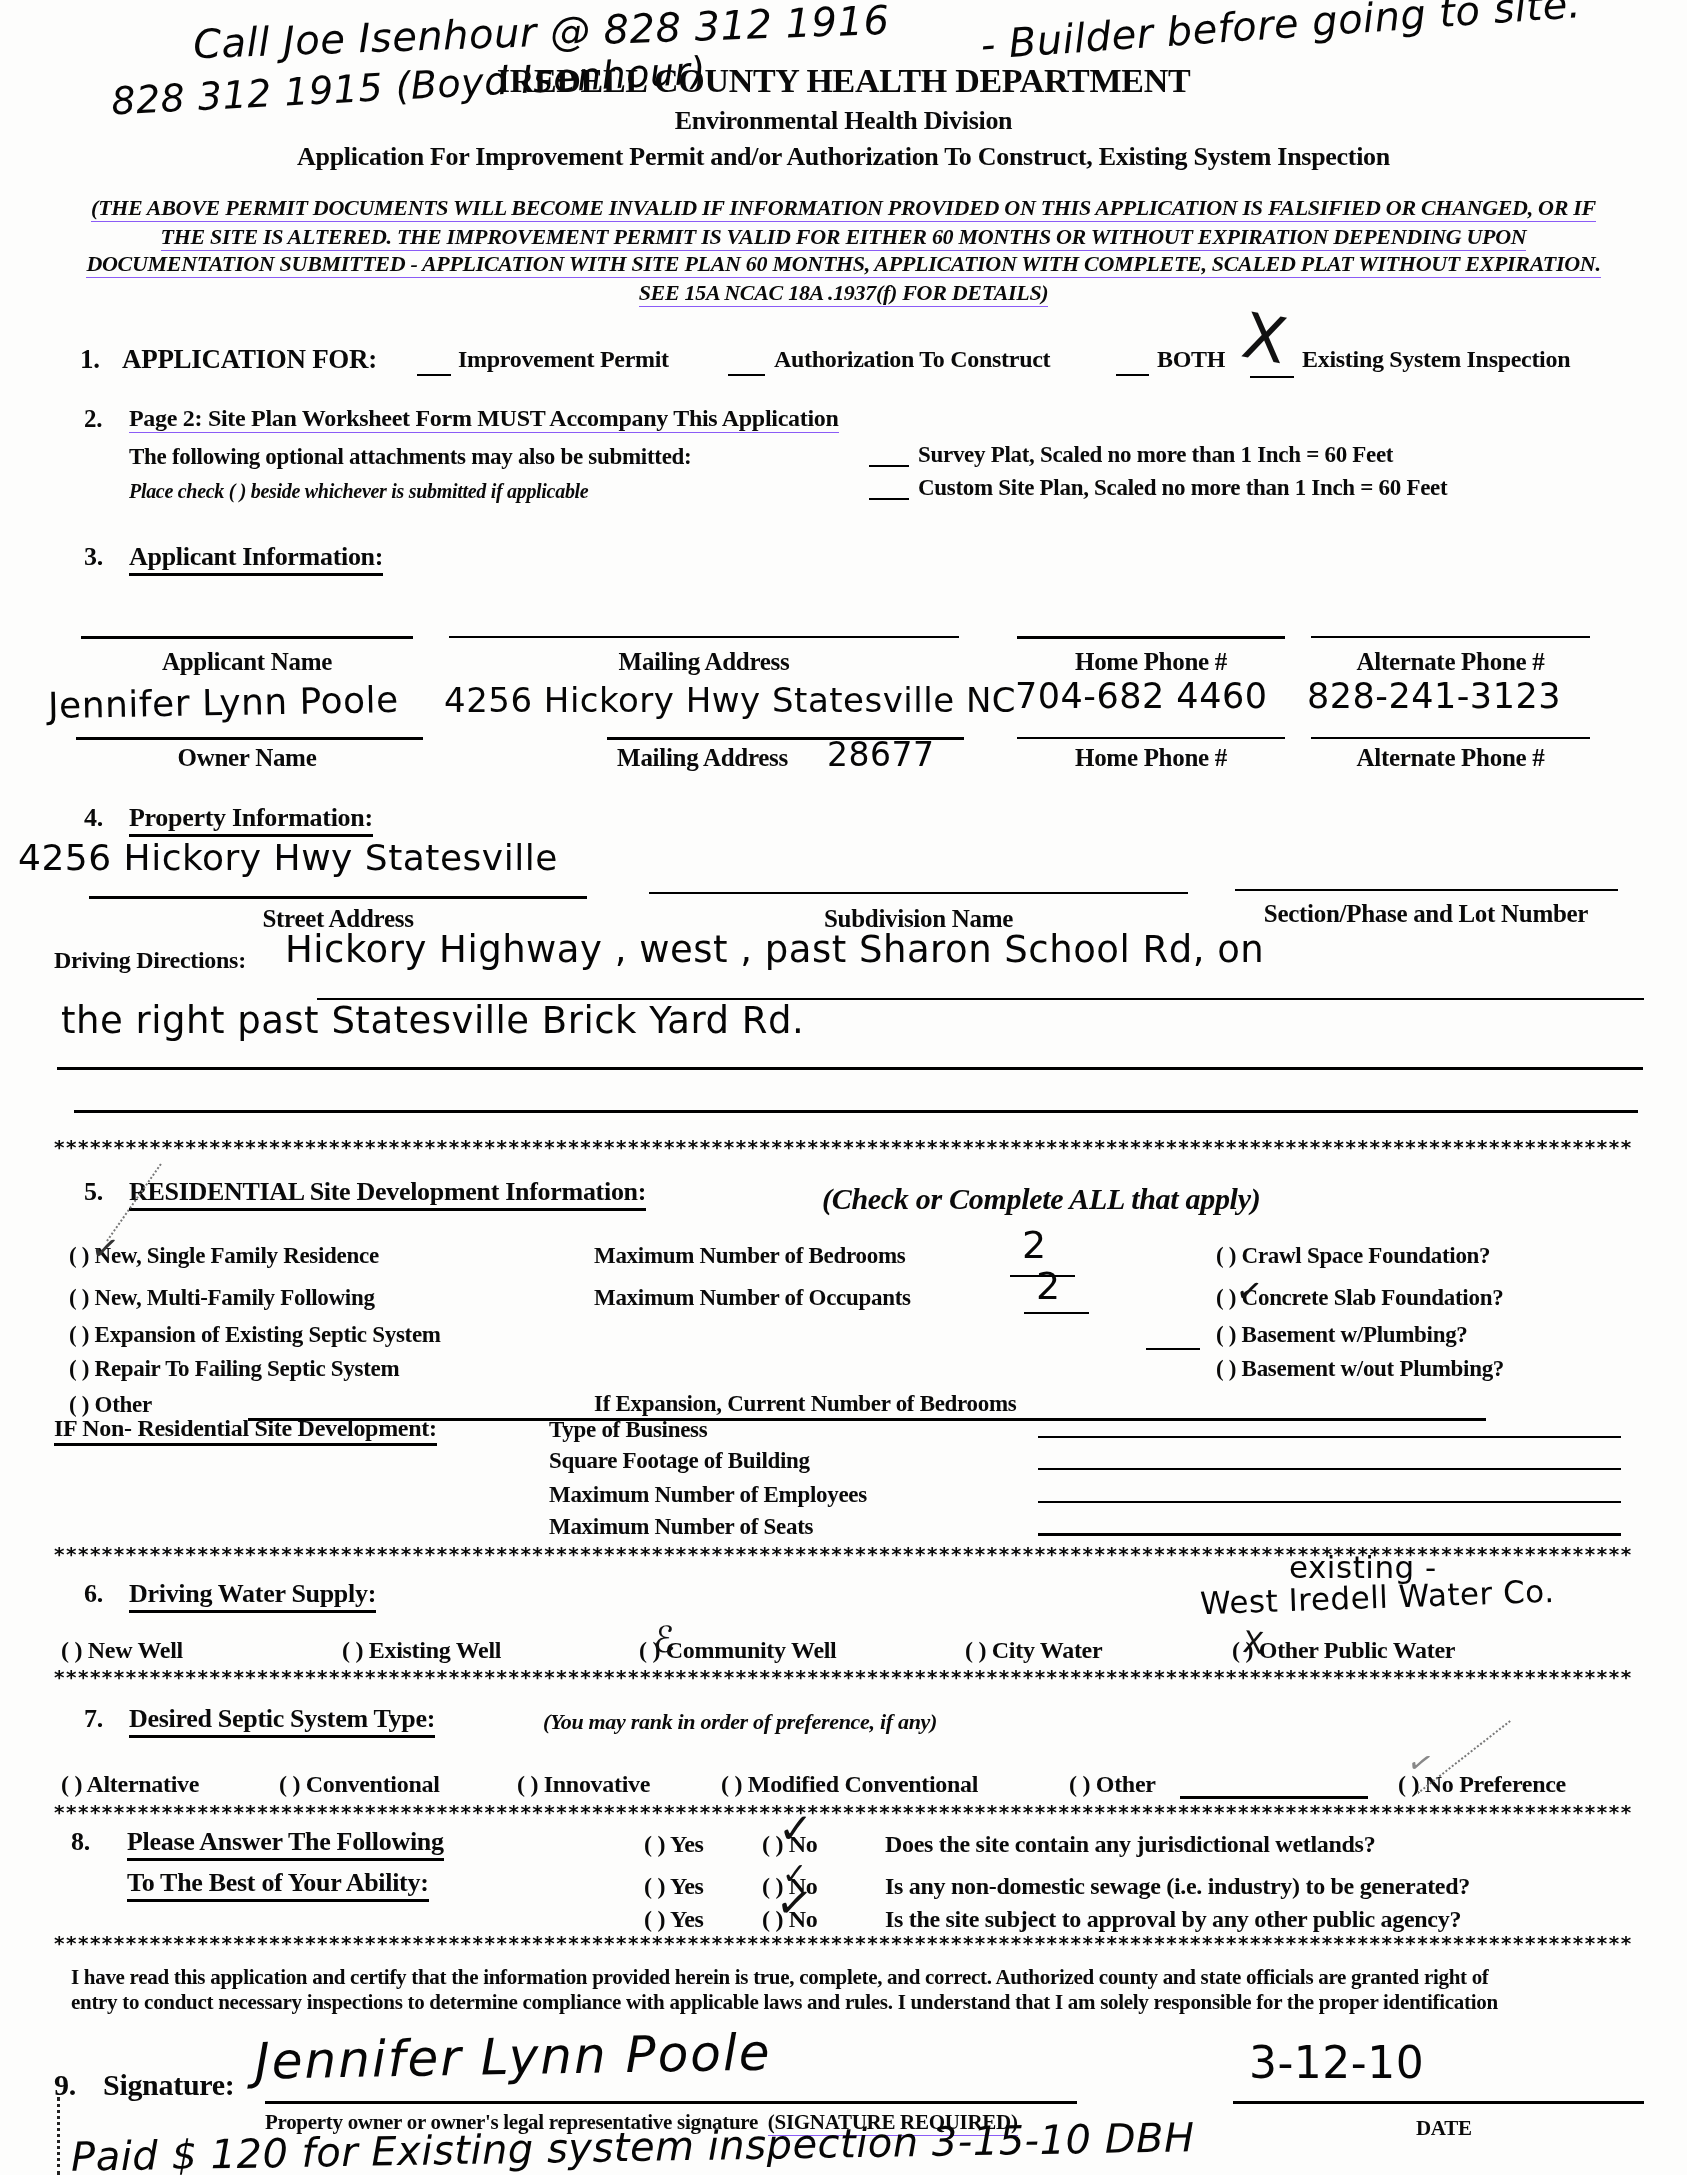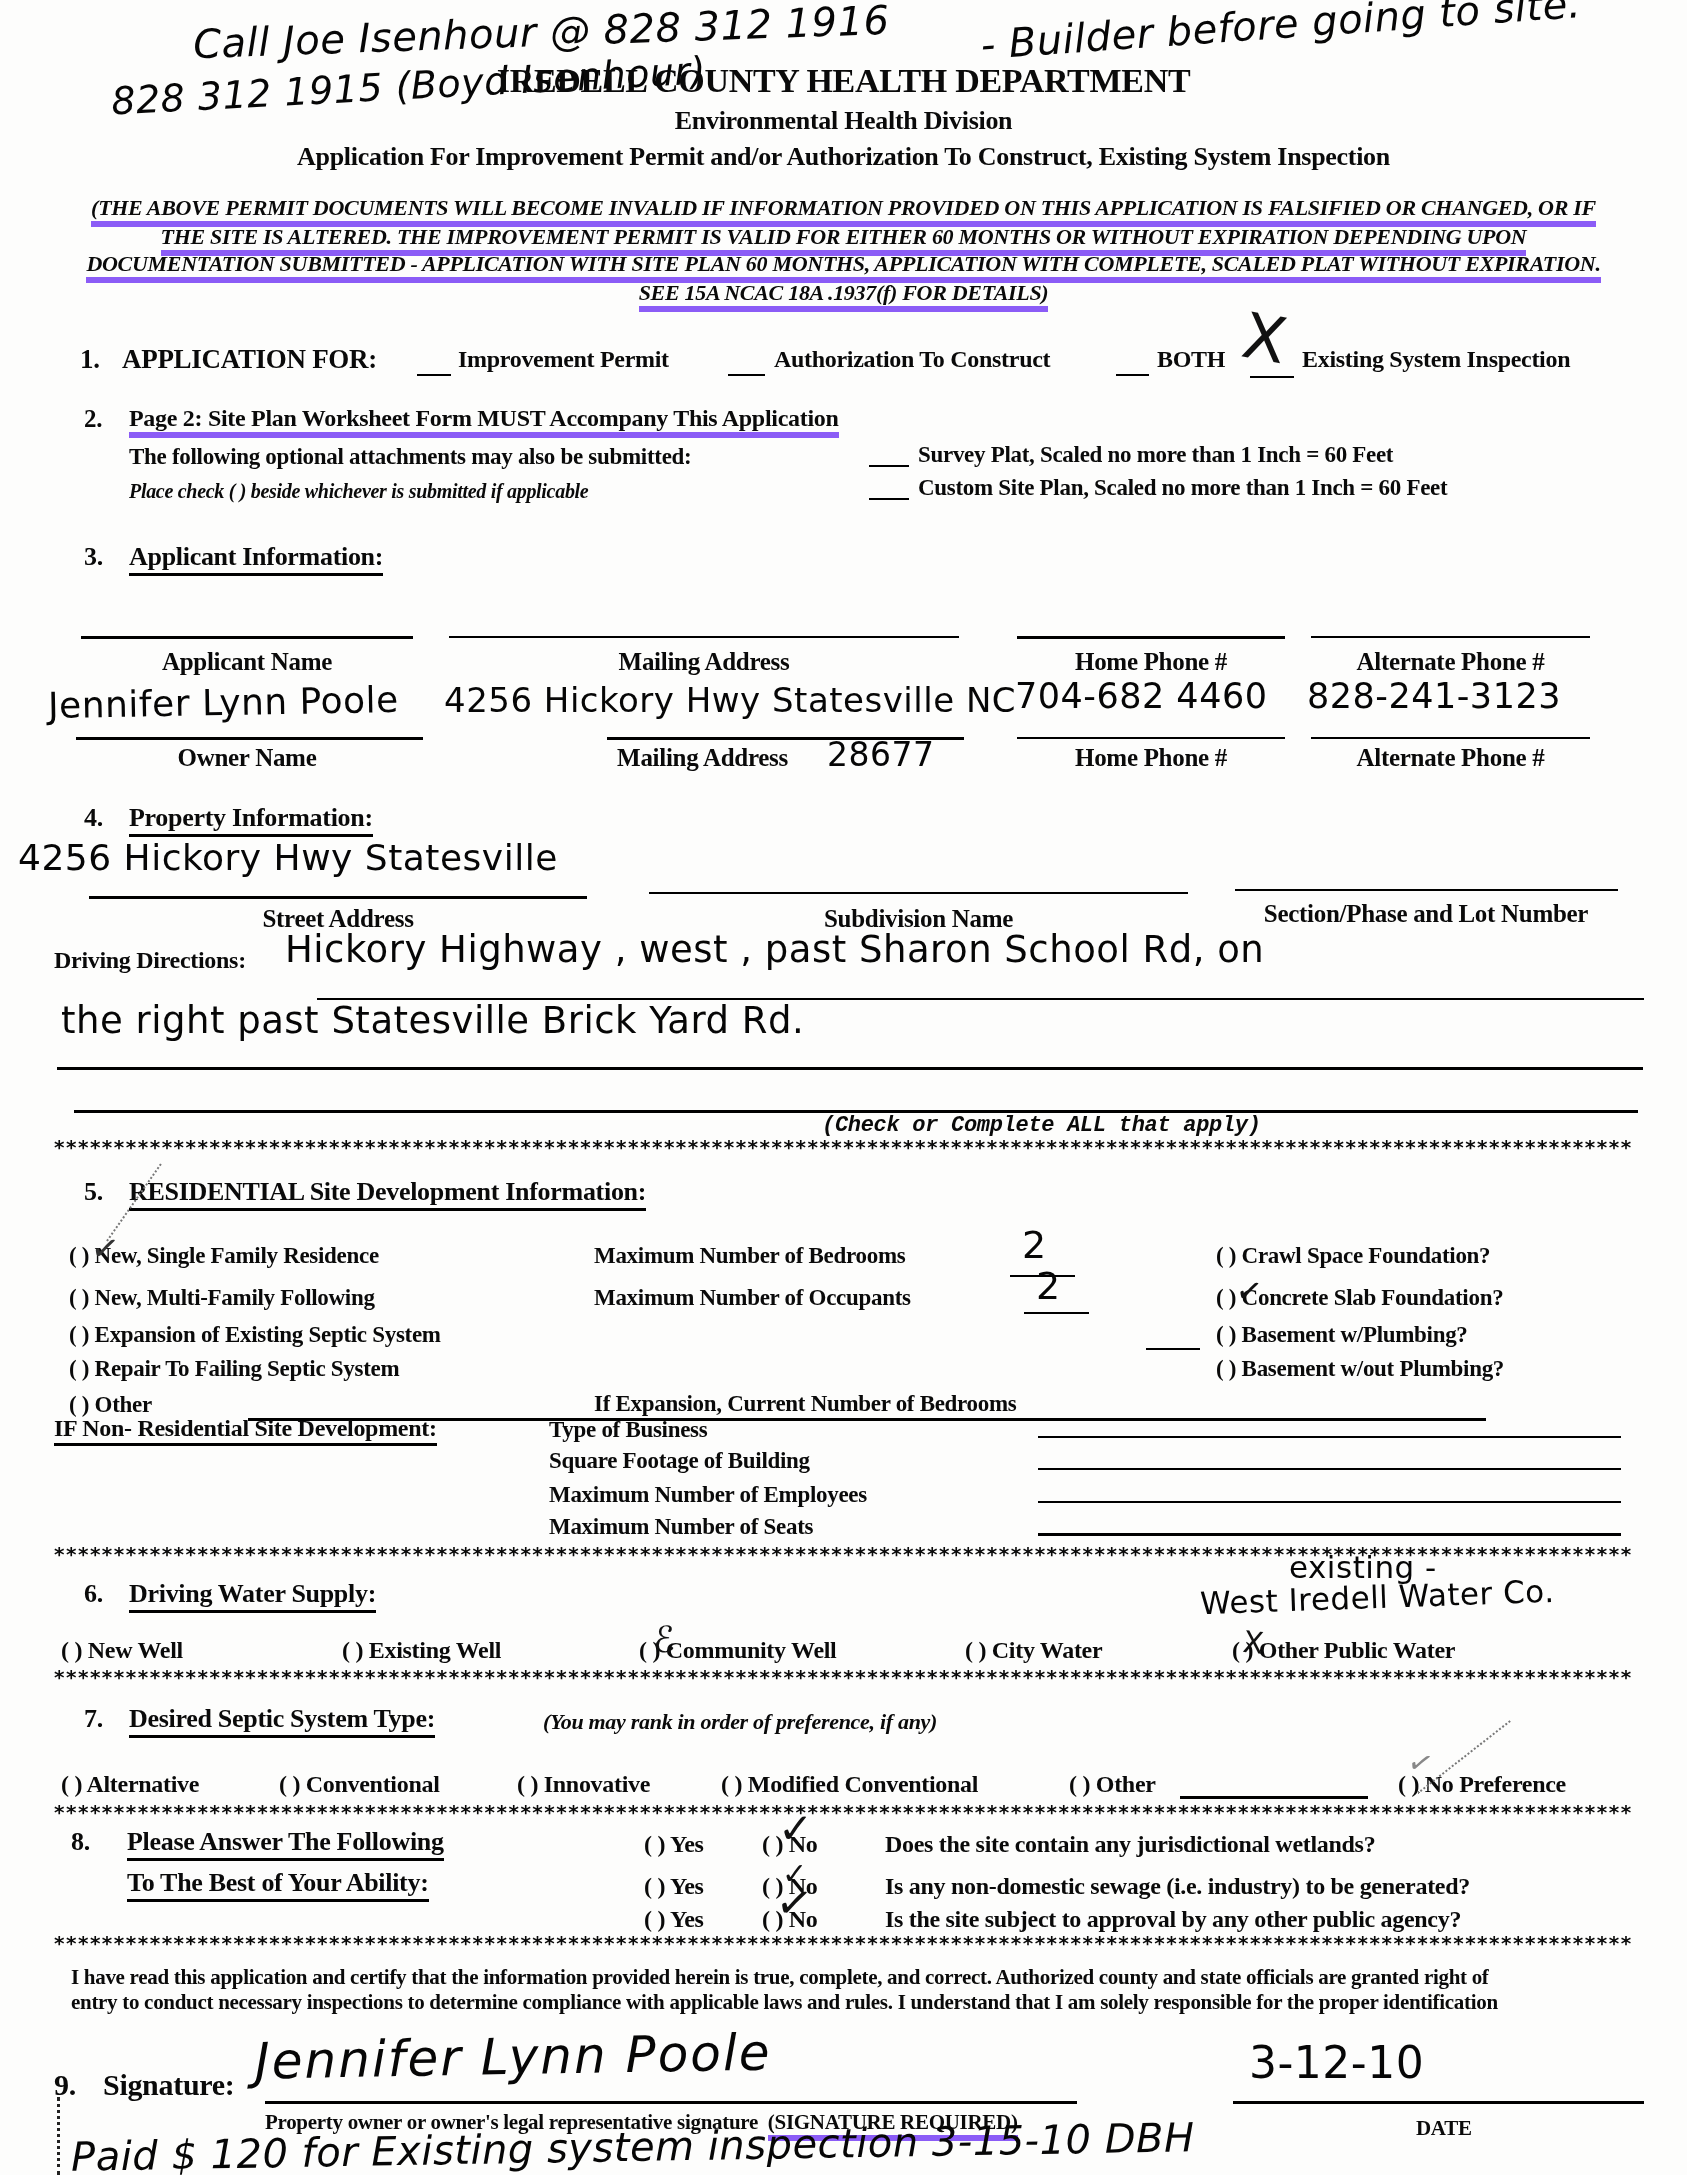--- a/index.html
+++ b/index.html
@@ -2,21 +2,21 @@
 <html><head>
 <meta charset="utf-8">
 <style>
   html,body{margin:0;padding:0;background:#9a9a9a;}
   .page{position:relative;width:1687px;height:2175px;background:#fdfdfc;overflow:hidden;
         font-family:"Liberation Serif",serif;color:#0a0a0a;}
   .t{position:absolute;white-space:nowrap;font-weight:bold;letter-spacing:-0.3px;line-height:1.05;}
   .ctr{left:0;width:1687px;text-align:center;}
   .i{font-style:italic;}
   .u{border-bottom:3px solid #000;padding-bottom:2px;}
-  .u2{border-bottom:6px solid #8b5cf6;padding-bottom:1px;}
+  .u2{border-bottom:1px solid #8b5cf6;padding-bottom:1px;}
   .box{text-align:center;}
   .line{position:absolute;height:0;border-top:2px solid #000;}
   .hw{position:absolute;white-space:nowrap;font-family:"DejaVu Sans",sans-serif;font-weight:400;
       color:#060606;letter-spacing:0.5px;line-height:1;}
   .hwi{font-style:italic;}
   .mark{position:absolute;font-family:"DejaVu Sans",sans-serif;color:#111;line-height:1;}
   .ast{font-family:"DejaVu Sans",sans-serif;font-weight:bold;font-size:20px;letter-spacing:1.5px;
        width:1584px;overflow:hidden;}
   .pencil{position:absolute;height:0;border-top:2px dotted #777;transform-origin:left center;}
   .artifact{position:absolute;width:0;border-left:3px dotted #222;}
@@ -104,21 +104,21 @@
   <div class="hw" style="left:285px;top:931px;font-size:37px;">Hickory Highway , west , past Sharon School Rd, on</div>
   <div class="line" style="left:317px;top:998px;width:1327px;"></div>
   <div class="hw" style="left:61px;top:1002px;font-size:37px;">the right  past Statesville Brick Yard Rd.</div>
   <div class="line" style="left:57px;top:1067px;width:1586px;border-top-width:3px;"></div>
   <div class="line" style="left:74px;top:1110px;width:1564px;border-top-width:3px;"></div>
 
   <div class="t ast" style="left:54px;top:1137px;">************************************************************************************************************************************</div>
 
   <div class="t" style="left:84px;top:1178px;font-size:26px;">5.</div>
   <div class="t" style="left:129px;top:1178px;font-size:26px;"><span class="u">RESIDENTIAL Site Development Information:</span></div>
-  <div class="t i" style="left:822px;top:1114px;font-size:22px;font-family:Liberation Mono, monospace;">(Check or Complete ALL that apply)</div>
+  <div class="t i" style="left:822px;top:1183px;font-size:30px;">(Check or Complete ALL that apply)</div>
 
   <div class="t" style="left:69px;top:1244px;font-size:23px;">(   )  New, Single Family Residence</div>
   <div class="t" style="left:69px;top:1286px;font-size:23px;">(   )  New, Multi-Family Following</div>
   <div class="t" style="left:69px;top:1323px;font-size:23px;">(   )  Expansion of Existing Septic System</div>
   <div class="t" style="left:69px;top:1357px;font-size:23px;">(   )  Repair To Failing Septic System</div>
   <div class="t" style="left:69px;top:1393px;font-size:23px;">(   )  Other</div>
 
   <div class="t" style="left:594px;top:1244px;font-size:23px;">Maximum Number of Bedrooms</div>
   <div class="t" style="left:594px;top:1286px;font-size:23px;">Maximum Number of Occupants</div>
   <div class="t" style="left:594px;top:1392px;font-size:23px;">If Expansion, Current Number of Bedrooms</div>

